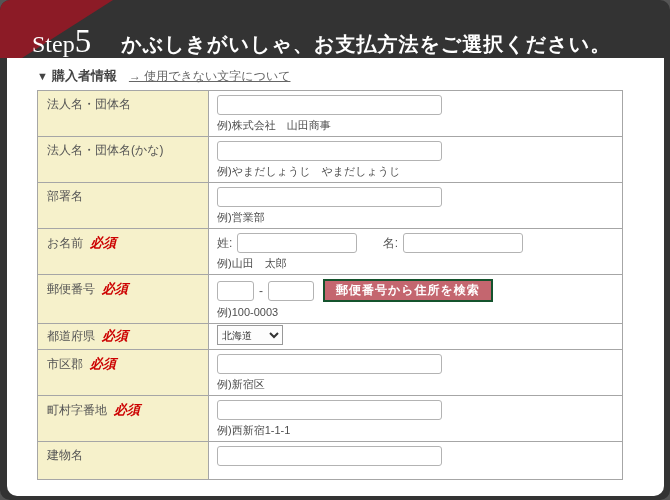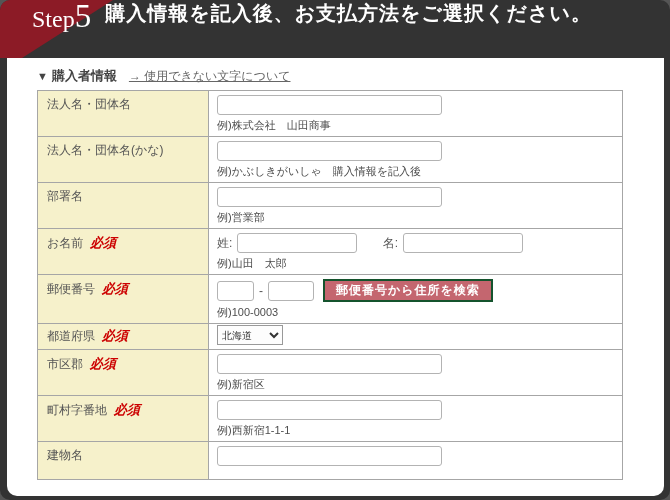--- a/index.html
+++ b/index.html
@@ -15,21 +15,21 @@
   }
   
   .header { position: absolute; top: 0; left: 0; right: 0; height: 58px; }
   .red-accent {
     position: absolute; top: 0; left: 0; width: 120px; height: 58px;
     background: #8c1b26;
     clip-path: polygon(0 0, 113px 0, 22px 58px, 0 58px);
   }
   .header-inner {
     position: absolute; left: 32px; top: 0; height: 58px;
-    display: flex; align-items: flex-start; z-index: 2;
+    display: flex; align-items: flex-end; z-index: 2; gap: 16px;
   }
   .step {
     font-family: "Liberation Serif", "DejaVu Serif", serif;
     color: #fff; font-size: 24px; line-height: 1;
   }
   .step .num { font-size: 33px; }
   .hdr-title {
     color: #fff; font-weight: bold; font-size: 20px;
     margin-left: 14px; letter-spacing: 1px;
   }
@@ -91,21 +91,21 @@
 </style>
 </head>
 <body>
 
 <div class="canvas">
 
   <div class="header">
     <div class="red-accent"></div>
     <div class="header-inner">
       <span class="step"><span>Step</span><span class="num">5</span></span>
-      <span class="hdr-title">購入情報を記入後、お支払方法をご選択ください。</span>
+      <span class="hdr-title">かぶしきがいしゃ、お支払方法をご選択ください。</span>
     </div>
   </div>
 
   <div class="content">
 
     <div class="section-bar">
       <span class="section-title"><span class="tri">▼</span><span>購入者情報</span></span>
       <a class="section-link">→ 使用できない文字について</a>
     </div>
 
@@ -117,21 +117,21 @@
         <td class="fld">
           <div><input type="text" class="txt w-main" style=""></div>
           <div class="ex">例)株式会社　山田商事</div>
         </td>
       </tr>
 
       <tr class="h39">
         <td class="lbl"><span>法人名・団体名(かな)</span></td>
         <td class="fld">
           <div><input type="text" class="txt w-main" style=""></div>
-          <div class="ex">例)かぶしきがいしゃ　購入情報を記入後</div>
+          <div class="ex">例)やまだしょうじ　やまだしょうじ</div>
         </td>
       </tr>
 
       <tr class="h37">
         <td class="lbl"><span>部署名</span></td>
         <td class="fld">
           <div><input type="text" class="txt w-main" style=""></div>
           <div class="ex">例)営業部</div>
         </td>
       </tr>

